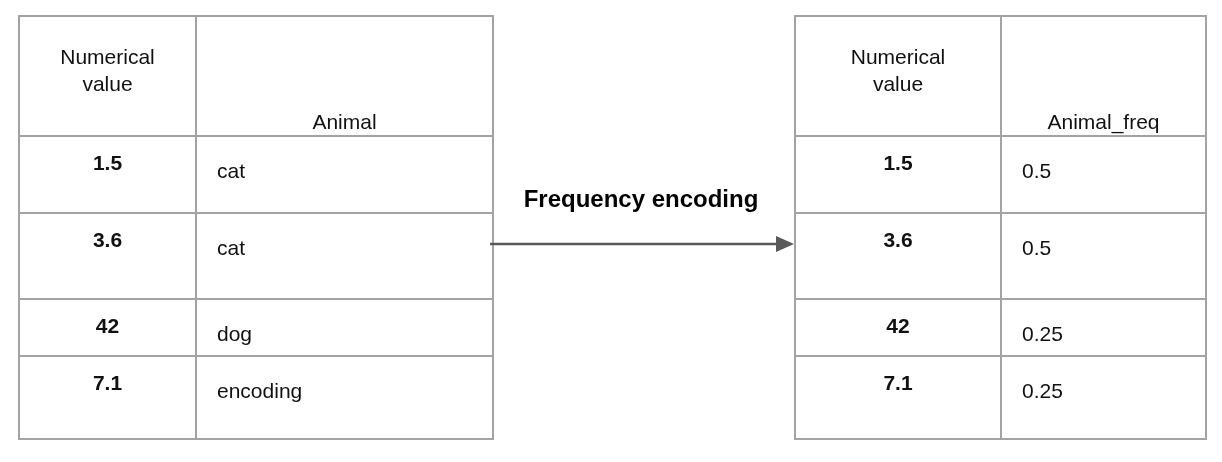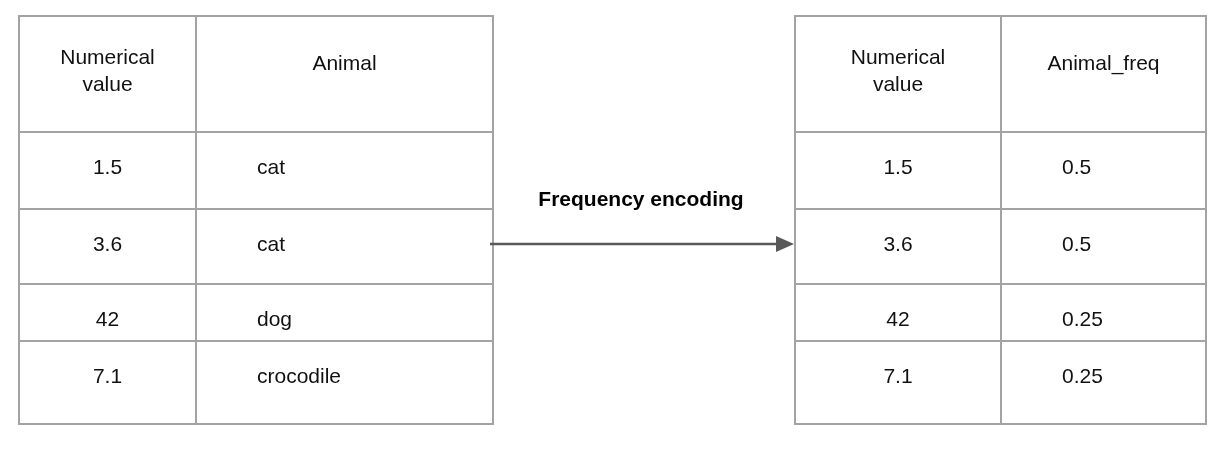--- a/index.html
+++ b/index.html
@@ -46,33 +46,34 @@
     width: 100%;
     box-sizing: border-box;
   }
 
   
   .hdr .cell-inner {
     text-align: center;
     padding-top: 26px;
   }
   .hdr-single .cell-inner {
-    padding-top: 32px;
+    padding-top: 51px;
+    margin-top: 40px;
   }
 
   
   .num .cell-inner {
     text-align: center;
-    padding-top: 20px;
+    padding-top: 12px;
+    font-weight: bold;
   }
   .txt .cell-inner {
     text-align: left;
     padding-left: 20px;
     padding-top: 20px;
-    margin-left: 40px;
   }
 
   
   #table-left {
     left: 18px;
     top: 15px;
     width: 474px;
   }
   #table-left col.c1 { width: 177px; }
   #table-left col.c2 { width: 297px; }
@@ -81,39 +82,39 @@
   #table-right {
     left: 794px;
     top: 15px;
     width: 411px;
   }
   #table-right col.c1 { width: 206px; }
   #table-right col.c2 { width: 205px; }
 
   .h-head { height: 116px; }
   .h-r1 { height: 77px; }
-  .h-r2 { height: 75px; }
+  .h-r2 { height: 86px; }
   .h-r3 { height: 57px; }
   .h-r4 { height: 83px; }
 
   
   #transform-group {
     position: absolute;
     left: 488px;
     top: 186px;
     width: 310px;
     height: 80px;
   }
   #transform-label {
     position: absolute;
     left: 0;
     top: 0;
     width: 306px;
     text-align: center;
-    font-size: 21px;
+    font-size: 24px;
     font-weight: bold;
     line-height: 26px;
     color: #000000;
     white-space: nowrap;
   }
   #transform-arrow {
     position: absolute;
     left: 0;
     top: 46px;
     width: 310px;
@@ -168,21 +169,21 @@
         <td class="txt">
           <span class="cell-inner">dog</span>
         </td>
       </tr>
 
       <tr class="h-r4">
         <td class="num">
           <span class="cell-inner">7.1</span>
         </td>
         <td class="txt">
-          <span class="cell-inner">crocodile</span>
+          <span class="cell-inner">encoding</span>
         </td>
       </tr>
     </tbody>
   </table>
 
   <div id="transform-group">
     <div id="transform-label">Frequency encoding</div>
     <svg id="transform-arrow" viewBox="0 0 310 24" xmlns="http://www.w3.org/2000/svg">
       <line x1="2" y1="12" x2="290" y2="12" stroke="#595959" stroke-width="2.5"></line>
       <polygon points="288,4 306,12 288,20" fill="#595959"></polygon>

